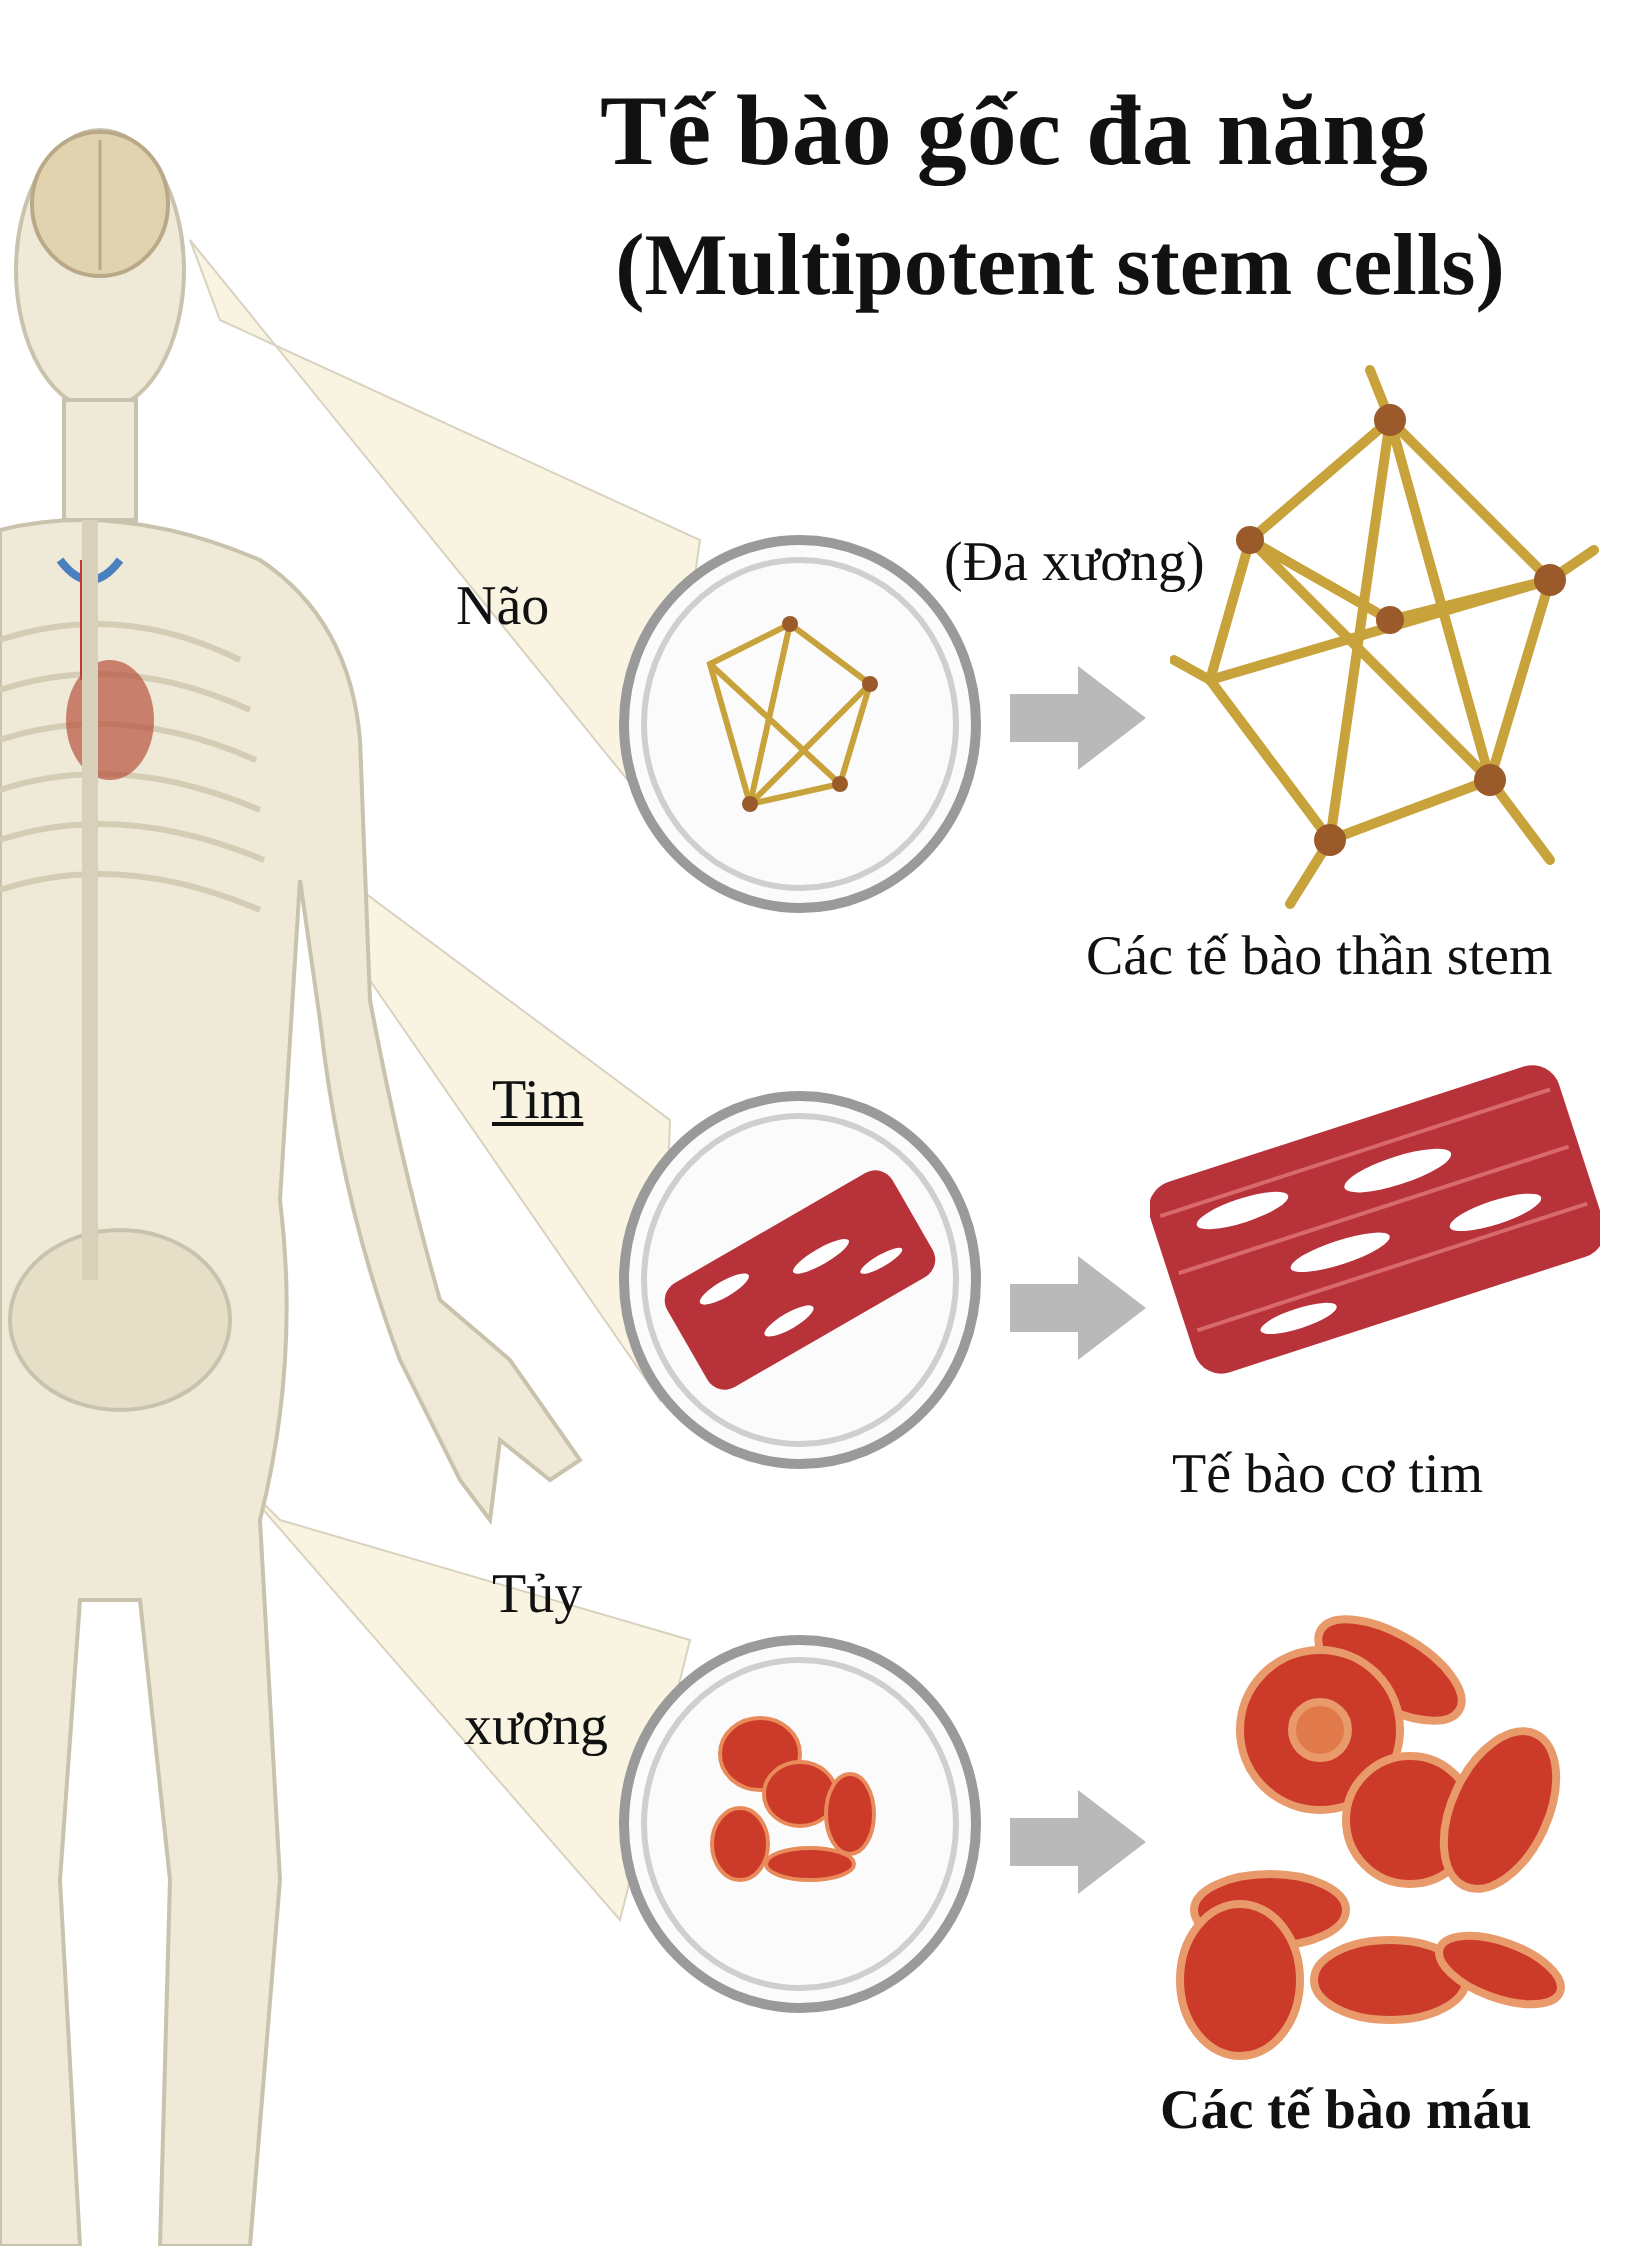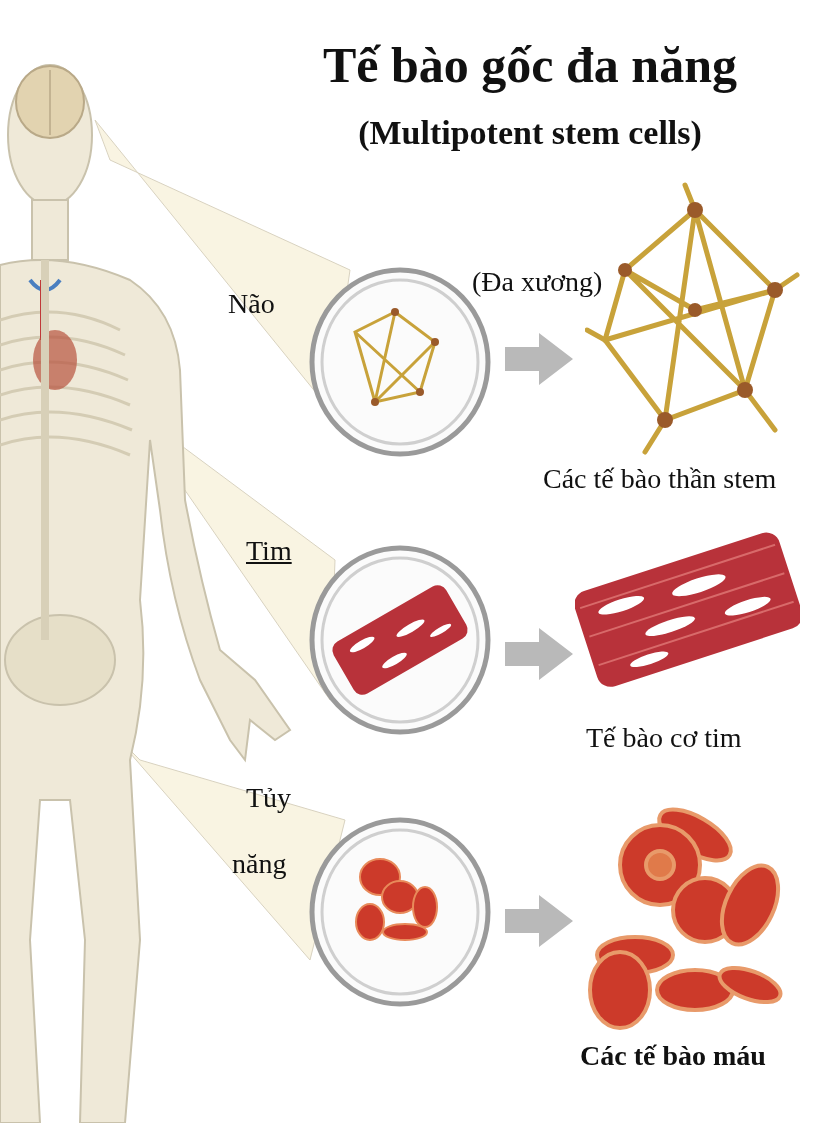--- a/index.html
+++ b/index.html
@@ -1,19 +1,19 @@
 <!DOCTYPE html>
 <html><head>
 <meta charset="utf-8">
 <style>
   html,body{margin:0;padding:0;background:#ffffff;}
   body{width:816px;height:1123px;position:relative;overflow:hidden;font-family:"Liberation Serif","DejaVu Serif",serif;color:#111;}
   .abs{position:absolute;}
-  .title{left:300px;top:36px;width:460px;text-align:center;font-size:50px;font-weight:bold;letter-spacing:0px;line-height:58px;}
-  .subtitle{left:300px;top:113px;width:460px;text-align:center;font-size:34px;font-weight:bold;line-height:40px;}
+  .title{left:300px;top:36px;width:460px;font-size:50px;font-weight:bold;letter-spacing:0px;line-height:58px;}
+  .subtitle{left:300px;top:113px;width:460px;text-align:center;font-size:44px;font-weight:bold;line-height:40px;}
   .label{font-size:28px;line-height:32px;}
 </style>
 </head>
 <body>
 
 <svg class="abs" style="left:0;top:0" width="816" height="1123">
   <polygon points="95,120 110,160 350,270 330,410" fill="#f8f2dc" opacity="0.8" stroke="#cfc7b0" stroke-width="1"></polygon>
   <polygon points="95,360 120,400 335,560 330,700" fill="#f8f2dc" opacity="0.8" stroke="#cfc7b0" stroke-width="1"></polygon>
   <polygon points="110,730 140,760 345,820 310,960" fill="#f8f2dc" opacity="0.8" stroke="#cfc7b0" stroke-width="1"></polygon>
 </svg>
@@ -118,21 +118,21 @@
         <ellipse cx="130" cy="75" rx="28" ry="7"></ellipse>
         <ellipse cx="90" cy="105" rx="26" ry="6"></ellipse>
         <ellipse cx="170" cy="110" rx="24" ry="6"></ellipse>
         <ellipse cx="60" cy="130" rx="20" ry="5"></ellipse>
       </g>
   </g>
 </svg>
 <div class="abs label" style="left:586px;top:722px;">Tế bào cơ tim</div>
 
 <div class="abs label" style="left:246px;top:782px;">Tủy</div>
-<div class="abs label" style="left:232px;top:848px;">năng</div>
+<div class="abs label" style="left:232px;top:848px;">xương</div>
 <svg class="abs" style="left:305px;top:812px" width="190" height="200">
   <ellipse cx="95" cy="100" rx="88" ry="92" fill="#fbfbfb" stroke="#9a9a9a" stroke-width="5"></ellipse>
   <ellipse cx="95" cy="100" rx="78" ry="82" fill="none" stroke="#cfcfcf" stroke-width="3"></ellipse>
   <g fill="#cc3a2a" stroke="#e88a5a" stroke-width="2">
     <ellipse cx="75" cy="65" rx="20" ry="18"></ellipse>
       <ellipse cx="95" cy="85" rx="18" ry="16"></ellipse>
     <ellipse cx="120" cy="95" rx="12" ry="20"></ellipse>
       <ellipse cx="65" cy="110" rx="14" ry="18"></ellipse>
     <ellipse cx="100" cy="120" rx="22" ry="8"></ellipse>
   </g>

